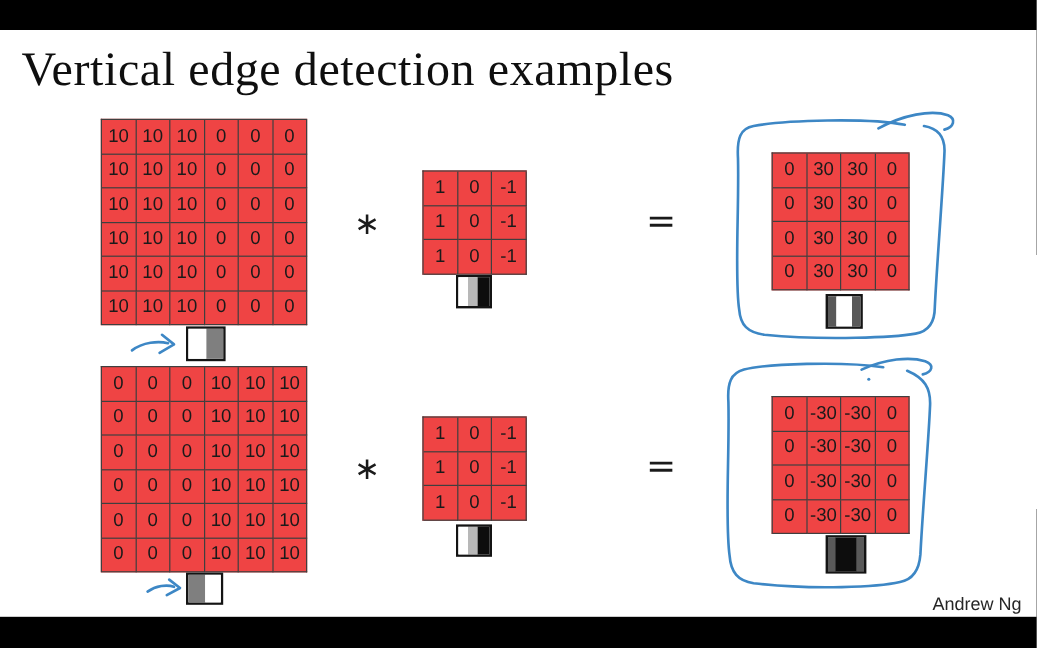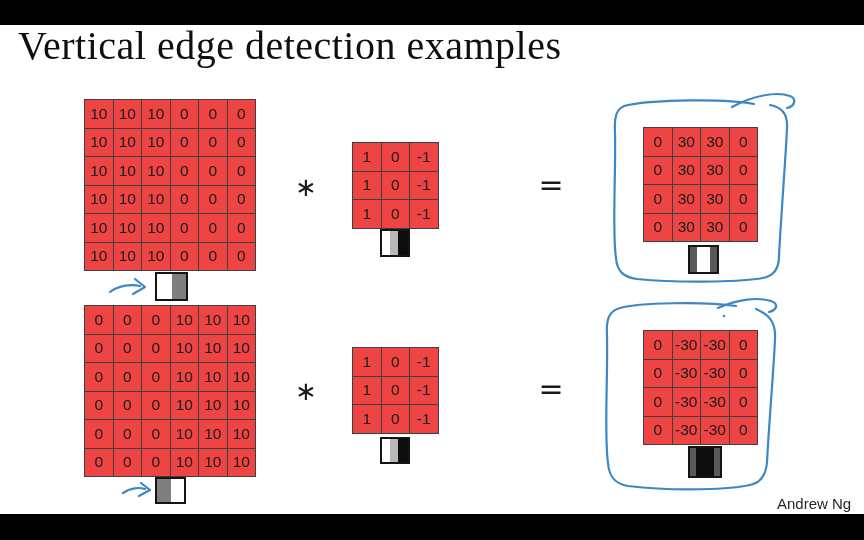--- a/index.html
+++ b/index.html
@@ -1,21 +1,21 @@
 <!DOCTYPE html>
 <html style="--blue: #3d87c5; --grid-line: #3f3f3f; --patch-border: #141414; --white: #ffffff; --light-gray: #b8b8b8; --mid-gray: #7f7f7f; --dark-gray: #595959; --black: #0d0d0d;"><head>
 <meta charset="utf-8">
 <style>
   html,body{margin:0;padding:0;background:#000;}
   #slide{position:relative;width:864px;height:540px;background:#ffffff;overflow:hidden;
          font-family:"Liberation Sans",sans-serif;}
   .bar{position:absolute;left:0;width:864px;background:#000;}
   #bar-top{top:0;height:25px;}
   #bar-bottom{top:514px;height:26px;}
-  .title{position:absolute;left:18px;top:22px;font-family:"Liberation Serif",serif;
+  .title{position:absolute;left:18px;top:34px;font-family:"Liberation Serif",serif;
          font-size:40px;letter-spacing:.5px;color:#0f0f0f;white-space:nowrap;}
   .matrix{position:absolute;display:grid;grid-template-columns:repeat(var(--cols),28.5px);
           grid-auto-rows:28.5px;border-top:1.5px solid var(--grid-line);
           border-left:1.5px solid var(--grid-line);background:#ef4444;}
   .matrix .cell{box-sizing:border-box;border-right:1.5px solid var(--grid-line);
           border-bottom:1.5px solid var(--grid-line);display:flex;align-items:center;
           justify-content:center;font-size:15.5px;color:#1a1a1a;}
   .op{position:absolute;font-family:"DejaVu Sans",sans-serif;color:#1a1a1a;text-align:center;}
   .op.star{font-size:26px;}
   .op.eq{font-size:30px;}

